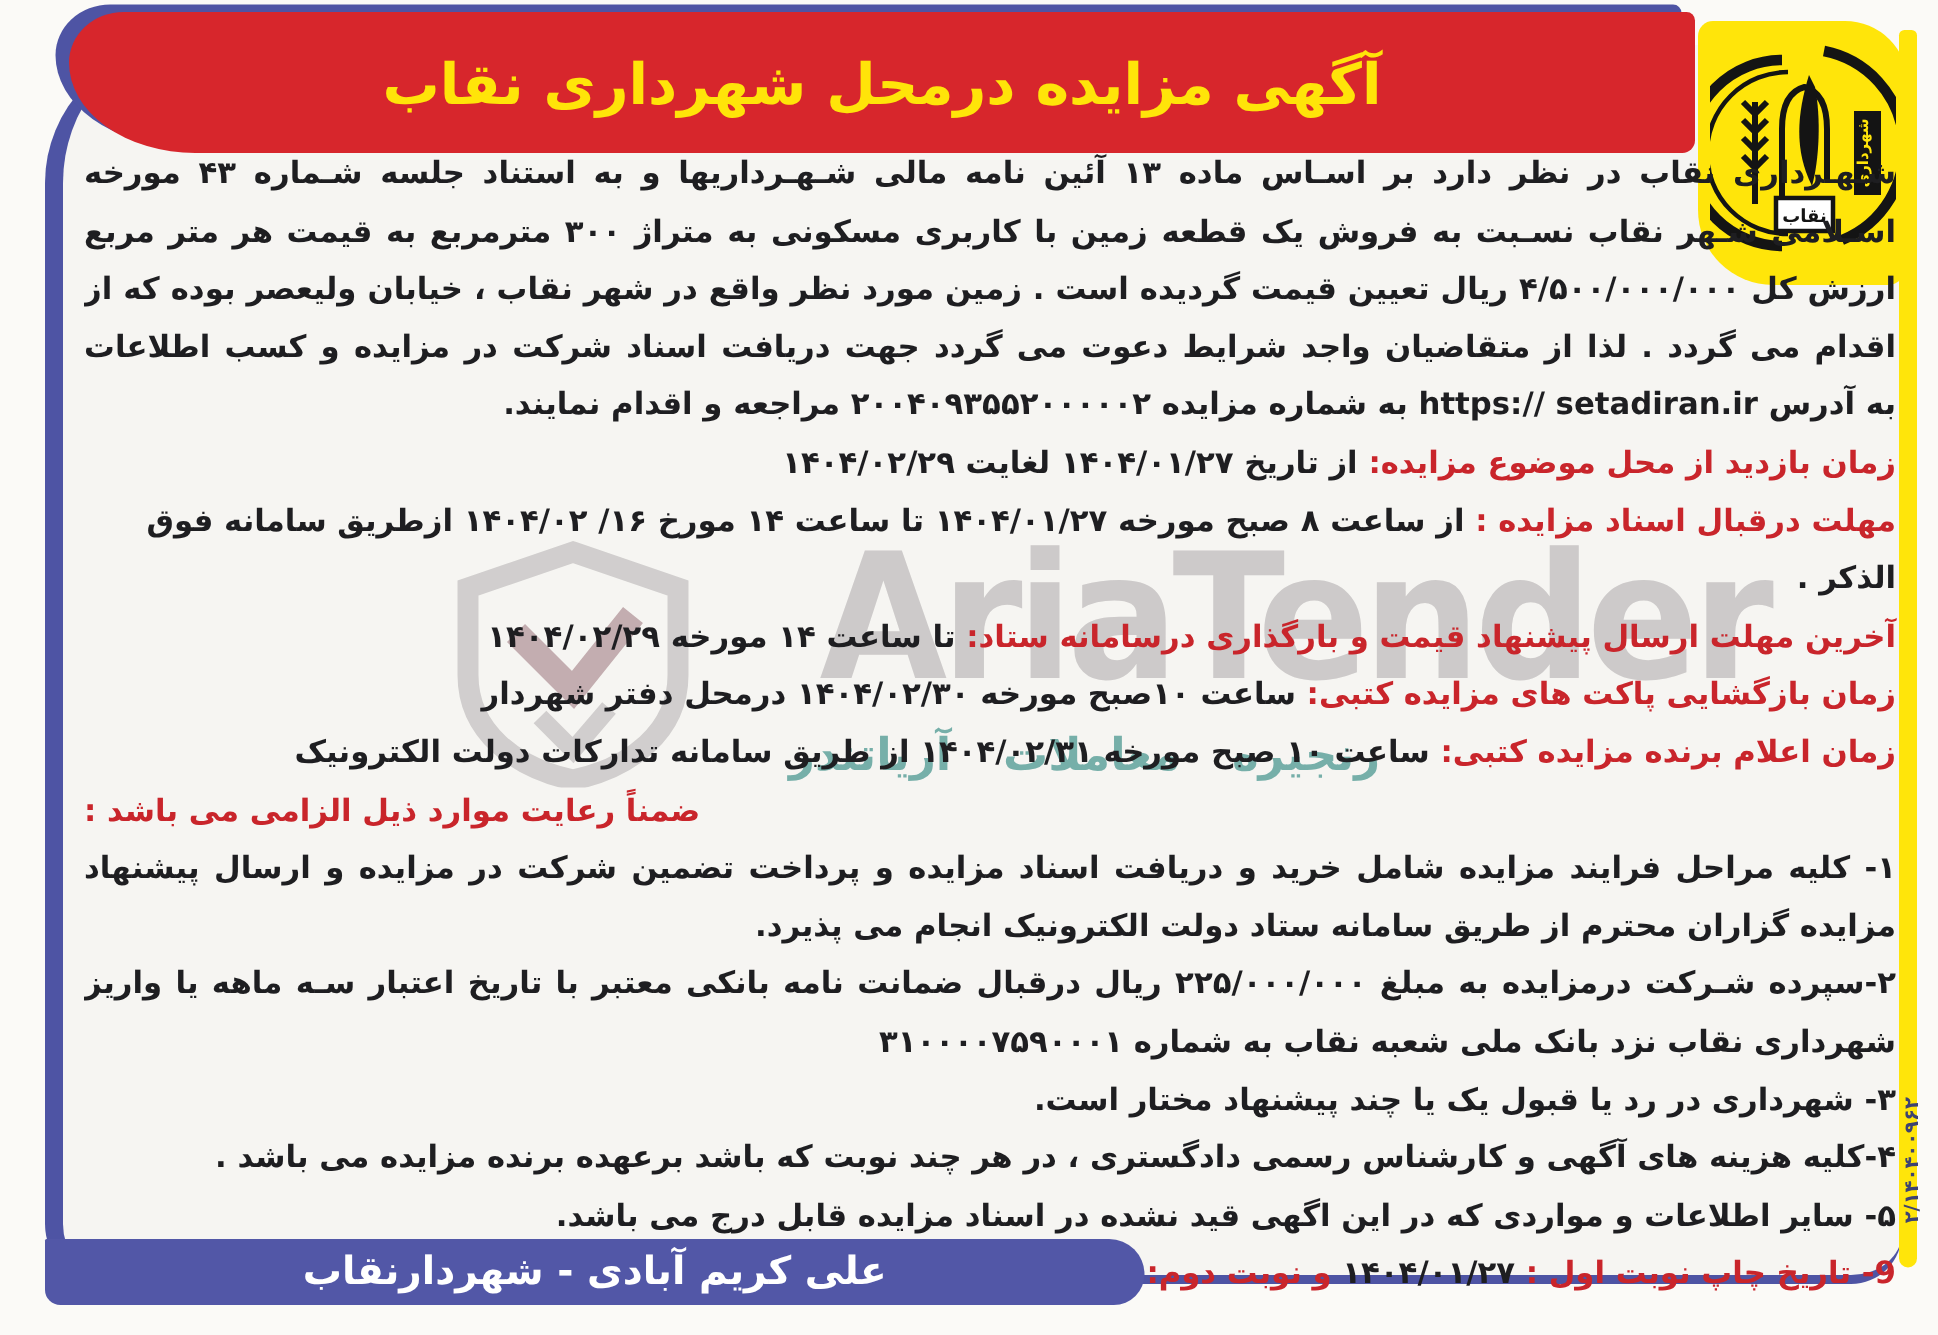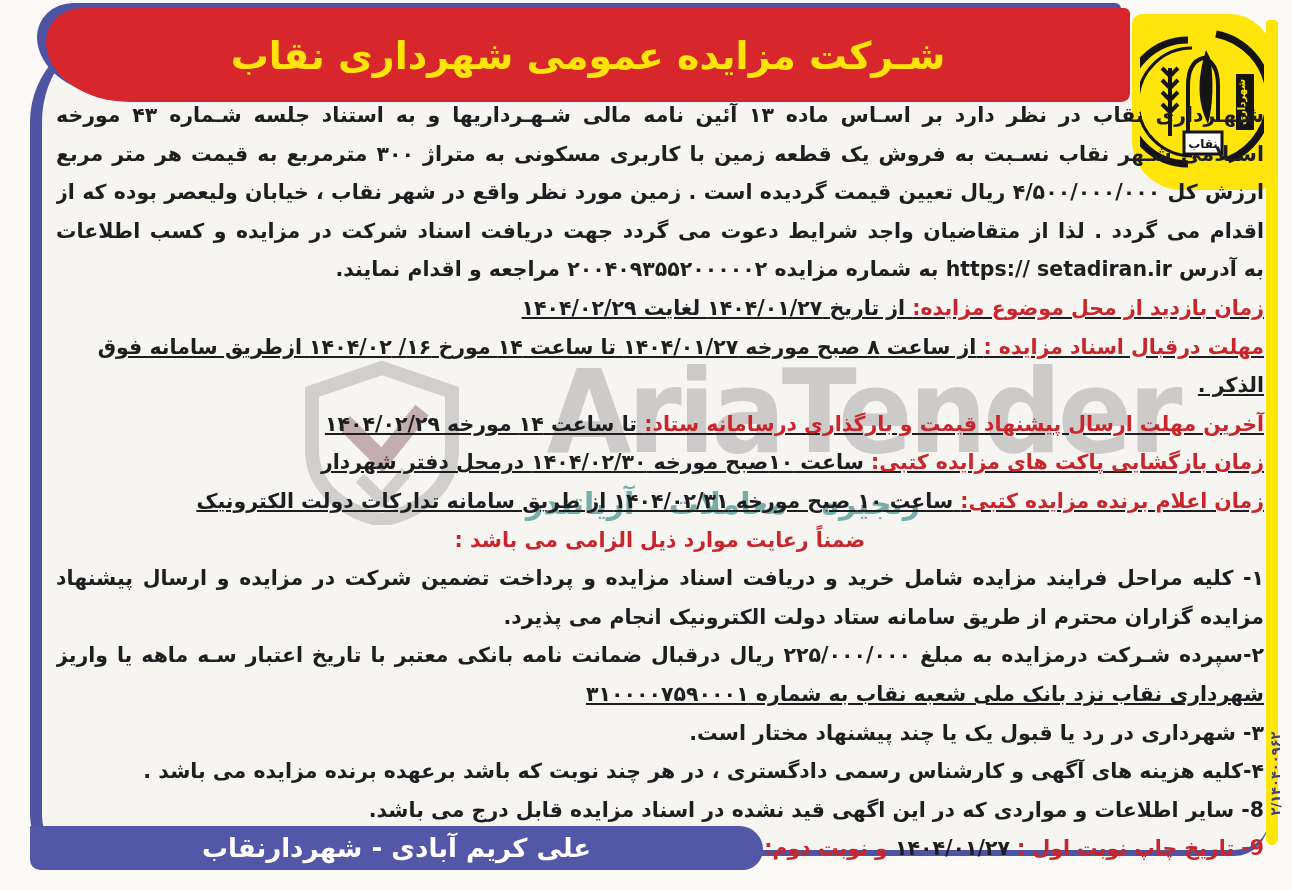--- a/index.html
+++ b/index.html
@@ -63,23 +63,23 @@
   
   .body-text{
     position:absolute; left:56px; top:96px; width:1208px;
     direction:rtl; color:#1e1e21;
     font-size:20.5px; font-weight:bold; line-height:38.6px;
   }
   .body-text p, .body-text div{ margin:0; padding:0; }
   .jline{ text-align:justify; text-align-last:justify; height:38.6px; overflow:hidden; }
   .r{ text-align:right; }
   .line5{ text-align:right; padding-left:0; padding-right:188px; }
-  .sched{ text-align:right; padding-right:155px;text-decoration:underline; }
+  .sched{ text-align:right; padding-right:155px; }
   .red{ color:#c9252b; }
-  .notice-line{ text-align:center; padding-right:358px; color:#c9252b; }
+  .notice-line{ text-align:left; padding-right:358px; color:#c9252b; }
   .sp{ margin-top:4px; }
   .ltr{ direction:ltr; unicode-bidi:embed; }
   
   .footer-bar{
     position:absolute; left:30px; top:826px; width:733px; height:44px;
     background:#5257a7;
     border-radius:2px 46px 40px 20px;
     text-align:center; line-height:44px;
     color:#ffffff; font-size:26px; font-weight:bold; direction:rtl;
   }
@@ -93,21 +93,21 @@
 
   <svg class="wm-shield" width="165" height="165" viewBox="0 0 165 165">
     <path d="M82,8 L152,32 V90 C152,128 120,152 82,160 C44,152 12,128 12,90 V32 Z" fill="none" stroke="#c5c2c2" stroke-width="14"></path>
     <path d="M44,62 L82,100 L122,50" fill="none" stroke="#b2969a" stroke-width="17"></path>
     <path d="M60,118 L82,140 L106,112" fill="none" stroke="#c5c2c2" stroke-width="12"></path>
   </svg>
   <div class="wm-brand">AriaTender</div>
   <div class="wm-tagline">زنجیره معاملات آریاتندر</div>
 
   <div class="banner">
-    <h1>شـرکت مزایده عمومی شهرداری نقاب</h1>
+    <h1>آگهی مزایده درمحل شهرداری نقاب</h1>
   </div>
 
   <div class="logo-box">
     <svg width="124" height="156" viewBox="0 0 124 156">
       <path d="M48,16 A60,60 0 0 0 48,140" fill="none" stroke="#141414" stroke-width="7"></path>
       <path d="M76,10 A66,66 0 0 1 88,136" fill="none" stroke="#141414" stroke-width="7"></path>
       <path d="M52,24 A50,50 0 0 0 52,132" fill="none" stroke="#141414" stroke-width="3"></path>
       <path d="M30,44 L30,112 M30,52 L22,44 M30,52 L38,44 M30,64 L22,56 M30,64 L38,56 M30,76 L22,68 M30,76 L38,68 M30,88 L22,80 M30,88 L38,80" fill="none" stroke="#141414" stroke-width="4"></path>
       <path d="M48,118 V62 Q48,38 63,34 Q78,38 78,62 V96" fill="none" stroke="#141414" stroke-width="4"></path>
       <path d="M66,26 C58,52 56,76 68,100 C73,82 74,54 70,34 Z" fill="#141414"></path>
@@ -154,21 +154,21 @@
     </div>
 
     <div class="notice-line">ضمناً رعایت موارد ذیل الزامی می باشد :</div>
 
     <div class="jline">۱- کلیه مراحل فرایند مزایده شامل خرید و دریافت اسناد مزایده و پرداخت تضمین شرکت در مزایده و ارسال پیشنهاد قیمت و اطلاع از وضعیت برنده بودن</div>
     <div class="r">مزایده گزاران محترم  از طریق سامانه ستاد دولت الکترونیک  انجام می پذیرد.</div>
     <div class="jline">۲-سپرده شـرکت درمزایده  به  مبلغ ۲۲۵/۰۰۰/۰۰۰  ریال درقبال ضمانت نامه بانکی معتبر با تاریخ اعتبار سـه ماهه  یا واریز فیش نقدی به حسـاب سـپرده</div>
     <div class="sched">شهرداری نقاب نزد بانک ملی شعبه نقاب به شماره ۳۱۰۰۰۰۷۵۹۰۰۰۱</div>
     <div class="r sp">۳- شهرداری در رد یا قبول یک یا چند پیشنهاد مختار است.</div>
     <div class="r">۴-کلیه هزینه های آگهی و کارشناس رسمی دادگستری ، در هر چند نوبت که باشد برعهده  برنده مزایده می باشد .</div>
-    <div class="r">8- سایر اطلاعات و مواردی که در این اگهی قید نشده در اسناد مزایده قابل درج می باشد.</div>
+    <div class="r">۵- سایر اطلاعات و مواردی که در این اگهی قید نشده در اسناد مزایده قابل درج می باشد.</div>
 
     <div class="r sp">
       <span class="red">9- تاریخ چاپ نوبت اول :</span>
       <span>۱۴۰۴/۰۱/۲۷</span>
       <span class="red">و نوبت دوم:</span>
       <span>۱۴۰۴/۰۲/۰۳</span><span>خواهد بود .</span>
     </div>
   </div>
 
   <div class="footer-bar">

